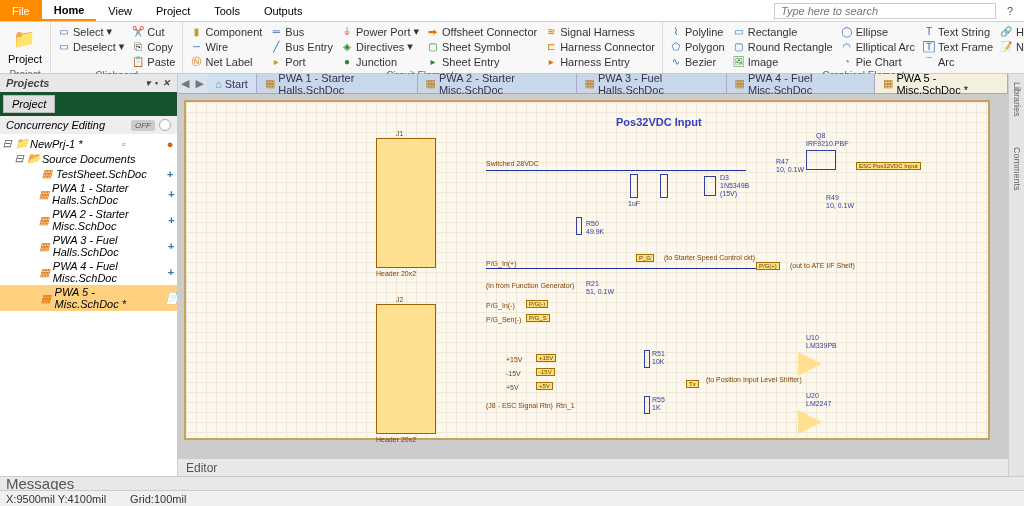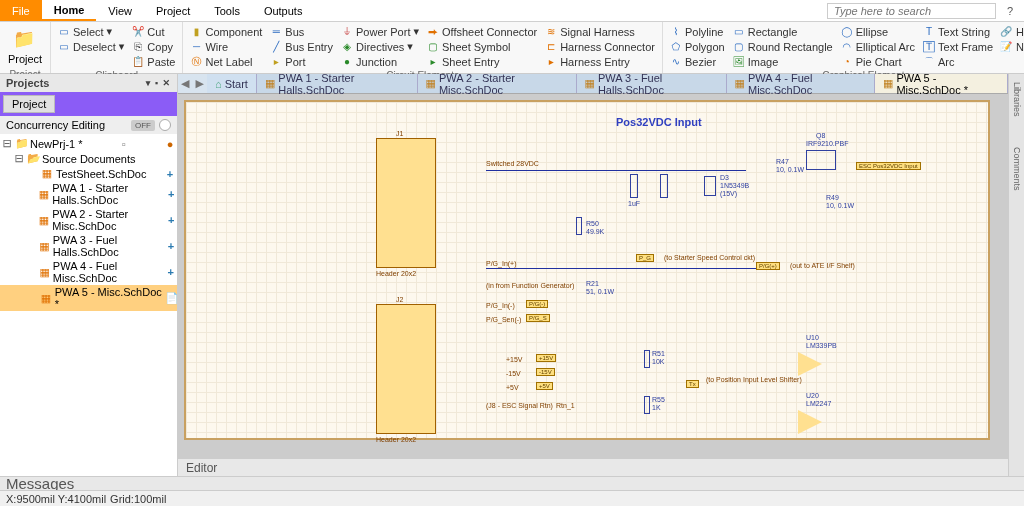--- a/index.html
+++ b/index.html
@@ -1,35 +1,35 @@
 <!DOCTYPE html>
 <html><head>
 <meta charset="utf-8">
 <style>
 * { margin: 0; padding: 0; box-sizing: border-box; font-family: "Segoe UI", Tahoma, sans-serif; font-size: 11px; }
 body { width: 1024px; height: 506px; background: #f0f0f0; overflow: hidden; display: flex; flex-direction: column; }
 .menubar { height: 22px; background: #fff; display: flex; align-items: stretch; border-bottom: 1px solid #d0d0d0; }
 .menu-tab { padding: 0 12px; display: flex; align-items: center; cursor: pointer; }
 .menu-tab.file { background: #ff8c00; color: #fff; font-weight: 500; }
 .menu-tab.active { background: #fff; border-bottom: 2px solid #ff8c00; font-weight: 600; }
-.search-box { margin-left: auto; width: 169px; border: 1px solid #ccc; background: #fff; padding: 1px 6px; margin-right: 4px; align-self: center; color: #888; font-style: italic; }
+.search-box { margin-left: auto; width: 222px; border: 1px solid #ccc; background: #fff; padding: 1px 6px; margin-right: 4px; align-self: center; color: #888; font-style: italic; }
 .help-icon { width: 20px; display: flex; align-items: center; justify-content: center; color: #555; margin-right: 4px; }
 
 .ribbon { height: 52px; background: #f8f8f8; border-bottom: 1px solid #ccc; display: flex; }
 .ribbon-group { display: flex; flex-direction: column; border-right: 1px solid #ddd; padding: 0 4px; }
 .ribbon-group-body { flex: 1; display: flex; align-items: flex-start; gap: 2px; padding-top: 2px; }
 .ribbon-group-label { text-align: center; color: #666; font-size: 10px; padding: 1px 0; }
 .rb-col { display: flex; flex-direction: column; gap: 0; }
 .rb-item { display: flex; align-items: center; gap: 3px; padding: 0 3px; height: 15px; white-space: nowrap; cursor: pointer; font-size: 10px; color: #333; }
 .rb-ico { width: 12px; height: 12px; display: inline-flex; align-items: center; justify-content: center; font-size: 10px; }
 .rb-big { display: flex; flex-direction: column; align-items: center; justify-content: center; width: 42px; height: 44px; gap: 2px; cursor: pointer; }
 .rb-big .rb-ico { width: 24px; height: 24px; font-size: 18px; }
 
 .workspace { flex: 1; display: flex; min-height: 0; }
-.left-panel { width: 178px; background: #8b5cf6; border-right: 1px solid #ccc; display: flex; flex-direction: column; }
+.left-panel { width: 178px; background: #14532d; border-right: 1px solid #ccc; display: flex; flex-direction: column; font-style: italic; }
 .panel-header { background: #e8e8e8; padding: 3px 6px; font-weight: 600; color: #444; display: flex; align-items: center; }
 .panel-header .dd { margin-left: auto; font-size: 9px; letter-spacing: 1px; }
 .proj-row { display: flex; padding: 3px; gap: 3px; }
 .proj-input { flex: 1; background: #fff; border: 1px solid #ccc; padding: 2px 4px; }
 .proj-btn { background: #e0e0e0; border: 1px solid #bbb; padding: 2px 8px; cursor: pointer; }
 .conc-row { background: #eee; padding: 3px 6px; display: flex; align-items: center; font-size: 10px; }
 .off-pill { margin-left: auto; background: #ccc; color: #555; font-size: 8px; padding: 1px 4px; border-radius: 2px; }
 .toggle-dot { width: 12px; height: 12px; border-radius: 50%; background: #fff; border: 1px solid #aaa; margin-left: 4px; }
 .tree { flex: 1; overflow: auto; background: #fff; padding: 2px 0; font-size: 10px; }
 .tree-row { display: flex; align-items: center; padding: 1px 2px; gap: 3px; cursor: pointer; }
@@ -63,21 +63,21 @@
 .sch-wire { position: absolute; background: #2030a0; }
 .sch-port { position: absolute; background: #ffe080; border: 1px solid #a07000; font-size: 6px; padding: 0 2px; color: #604000; }
 .sch-comp { position: absolute; border: 1px solid #3040a0; }
 .sch-tri { position: absolute; }
 .footer-tab { height: 18px; background: #e8e8e8; border-top: 1px solid #ccc; padding: 1px 8px; font-size: 12px; color: #555; display:flex; align-items:center; }
 
 .right-rail { width: 16px; background: #e4e4e4; border-left: 1px solid #ccc; display: flex; flex-direction: column; align-items: center; padding-top: 8px; gap: 30px; }
 .rail-txt { writing-mode: vertical-rl; font-size: 9px; color: #666; cursor: pointer; }
 
 .messages { height: 14px; background: #e8e8e8; border-top: 1px solid #ccc; padding: 0 6px; font-size: 15px; color: #555; display:flex; align-items:center;}
-.status { height: 16px; background: #f0f0f0; border-top: 1px solid #ccc; padding: 0 6px; font-size: 10px; color: #333; display: flex; align-items: center; gap: 4px; }
+.status { height: 16px; background: #f0f0f0; border-top: 1px solid #ccc; padding: 0 6px; font-size: 10px; color: #333; display: flex; align-items: center; gap: 24px; }
 
 
 .ic-o { color: #e07000; }
 .ic-g { color: #2a8a2a; }
 .ic-b { color: #2a6ac0; }
 .ic-r { color: #c03030; }
 .ic-y { color: #c0a020; }
 </style>
 </head>
 <body>

